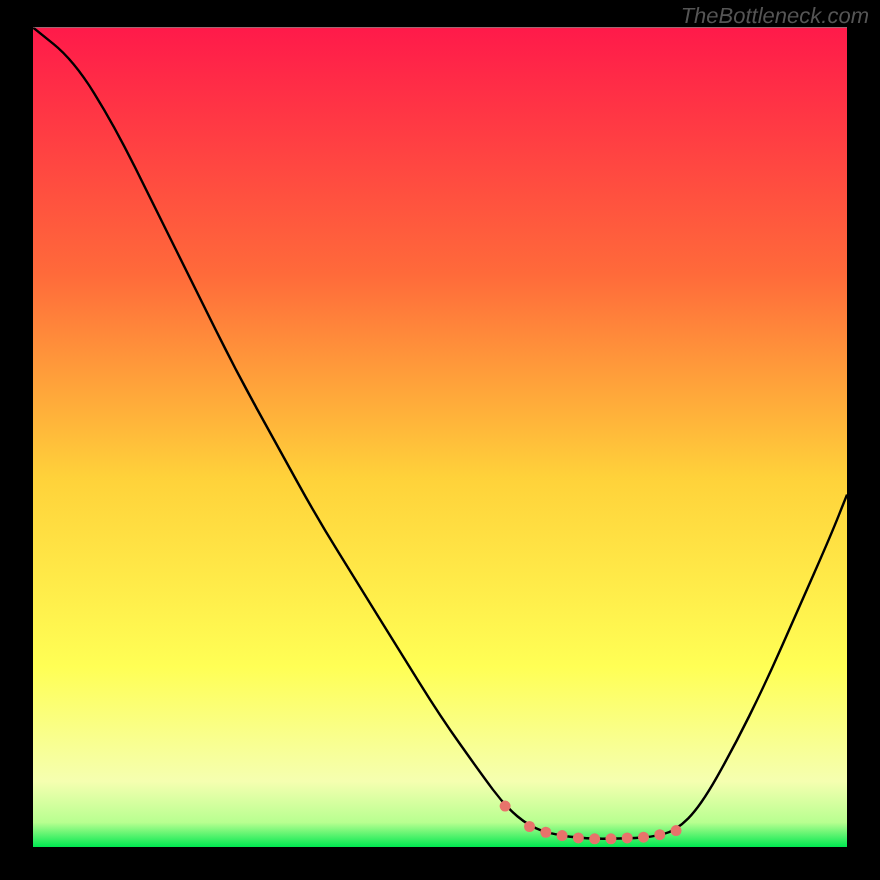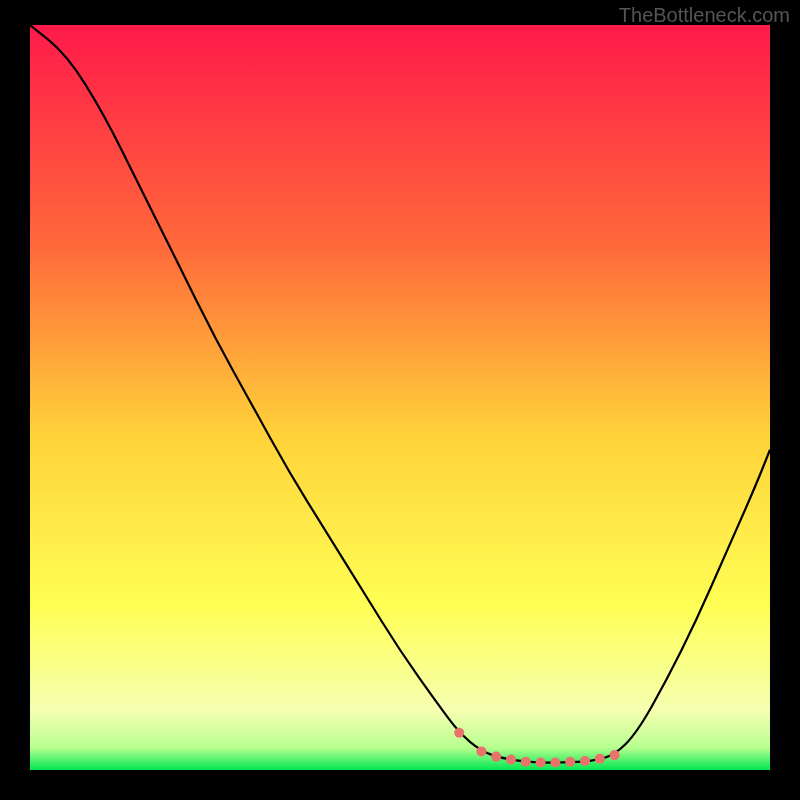--- a/index.html
+++ b/index.html
@@ -13,20 +13,21 @@
     overflow: hidden;
   }
   .watermark {
     position: absolute;
     top: 4px;
     right: 10px;
     color: #555;
     font-size: 20px;
     font-weight: 500;
     z-index: 10;
+    font-style: italic;
   }
   .chart-area {
     position: absolute;
     left: 30px;
     top: 25px;
     width: 740px;
     height: 745px;
     background: #fff;
   }
   svg {

